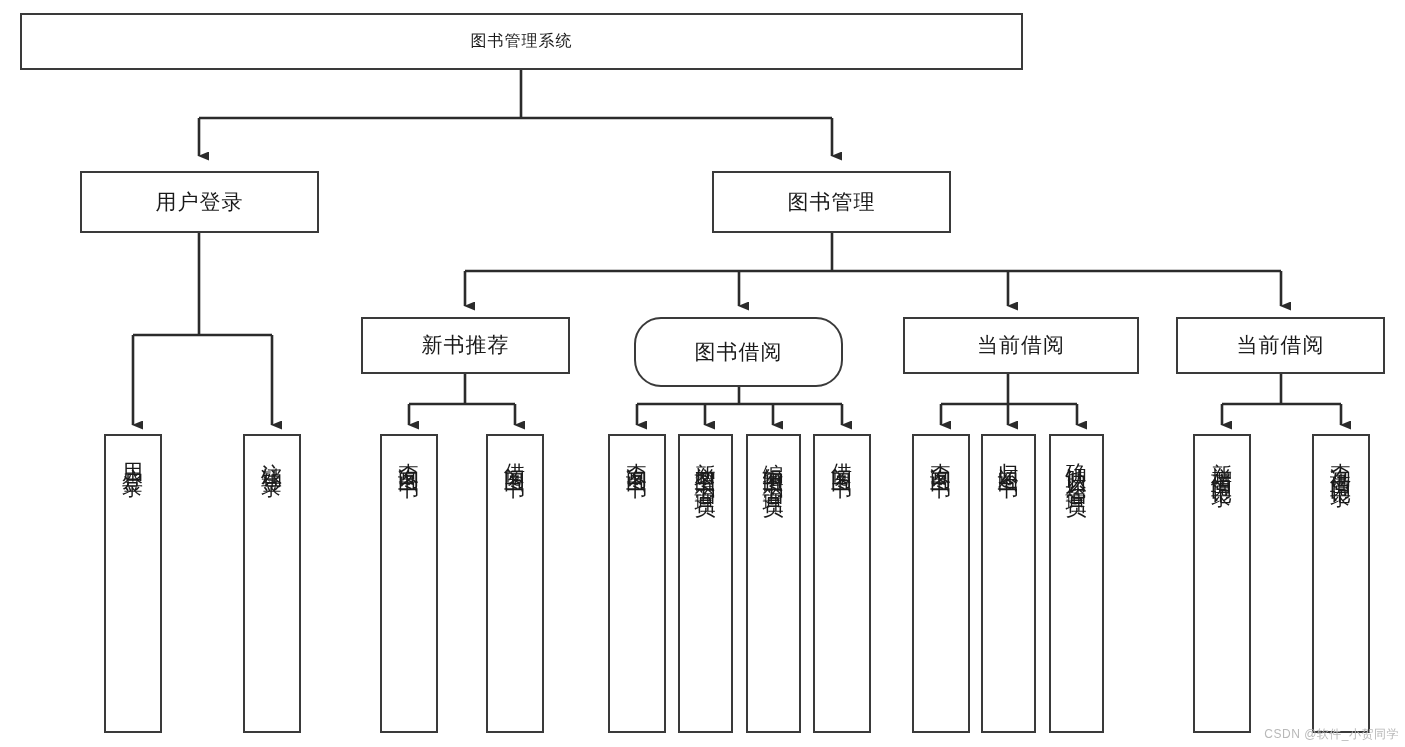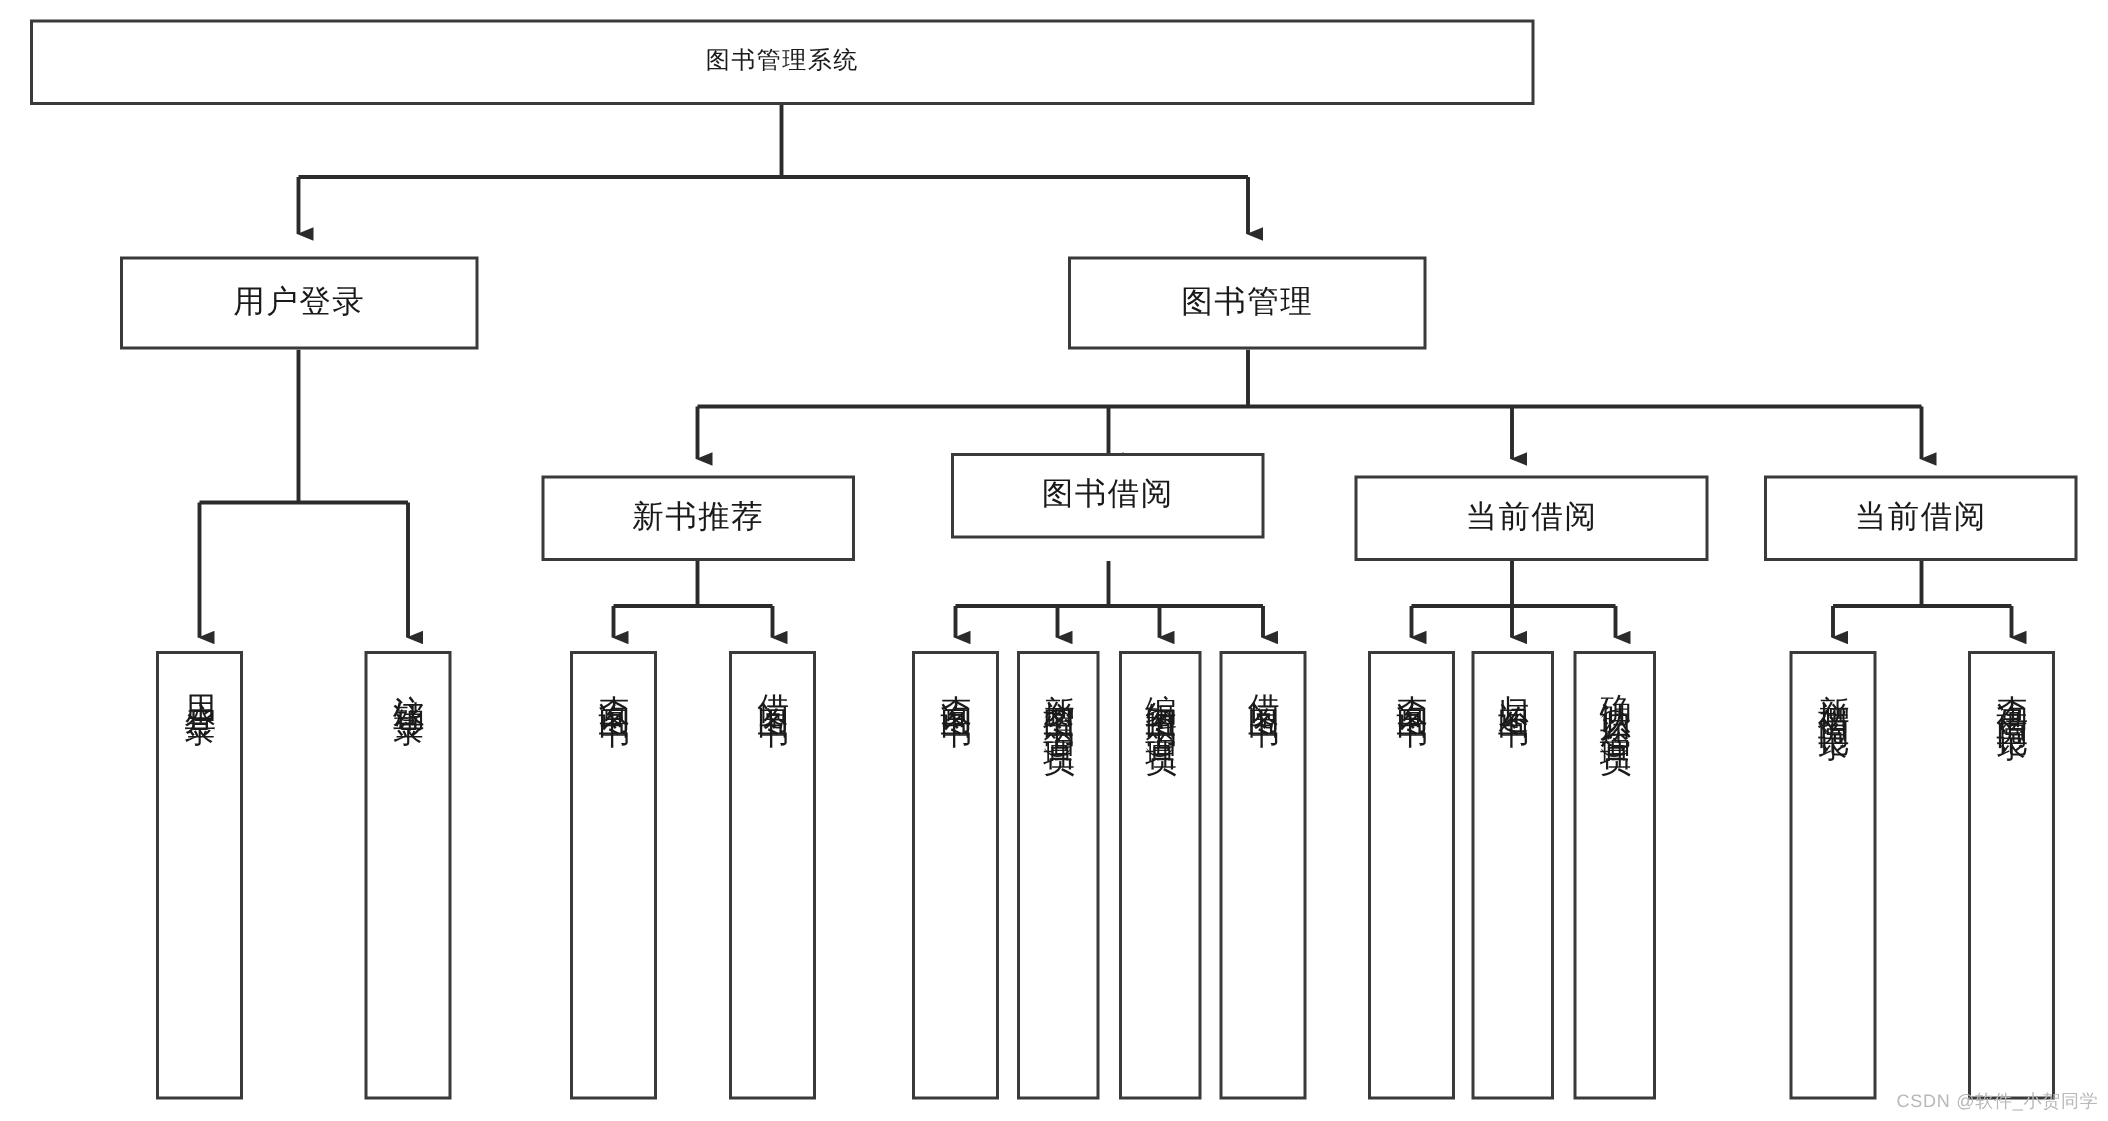--- a/index.html
+++ b/index.html
@@ -132,21 +132,21 @@
   <div class="node h" style="left:80px; top:171px; width:239px; height:62px;">
     <span class="lbl">用户登录</span>
   </div>
   <div class="node h" style="left:712px; top:171px; width:239px; height:62px;">
     <span class="lbl">图书管理</span>
   </div>
 
   <div class="node h" style="left:361px; top:317px; width:209px; height:57px;">
     <span class="lbl">新书推荐</span>
   </div>
-  <div class="node h" style="left:634px; top:302px; width:209px; height:57px;">
+  <div class="node h" style="left:634px; top:317px; width:209px; height:70px;border-radius:27px;">
     <span class="lbl">图书借阅</span>
   </div>
   <div class="node h" style="left:903px; top:317px; width:236px; height:57px;">
     <span class="lbl">当前借阅</span>
   </div>
   <div class="node h" style="left:1176px; top:317px; width:209px; height:57px;">
     <span class="lbl">当前借阅</span>
   </div>
 
   <div class="node v" style="left:104px; top:434px; width:58px; height:299px;">

